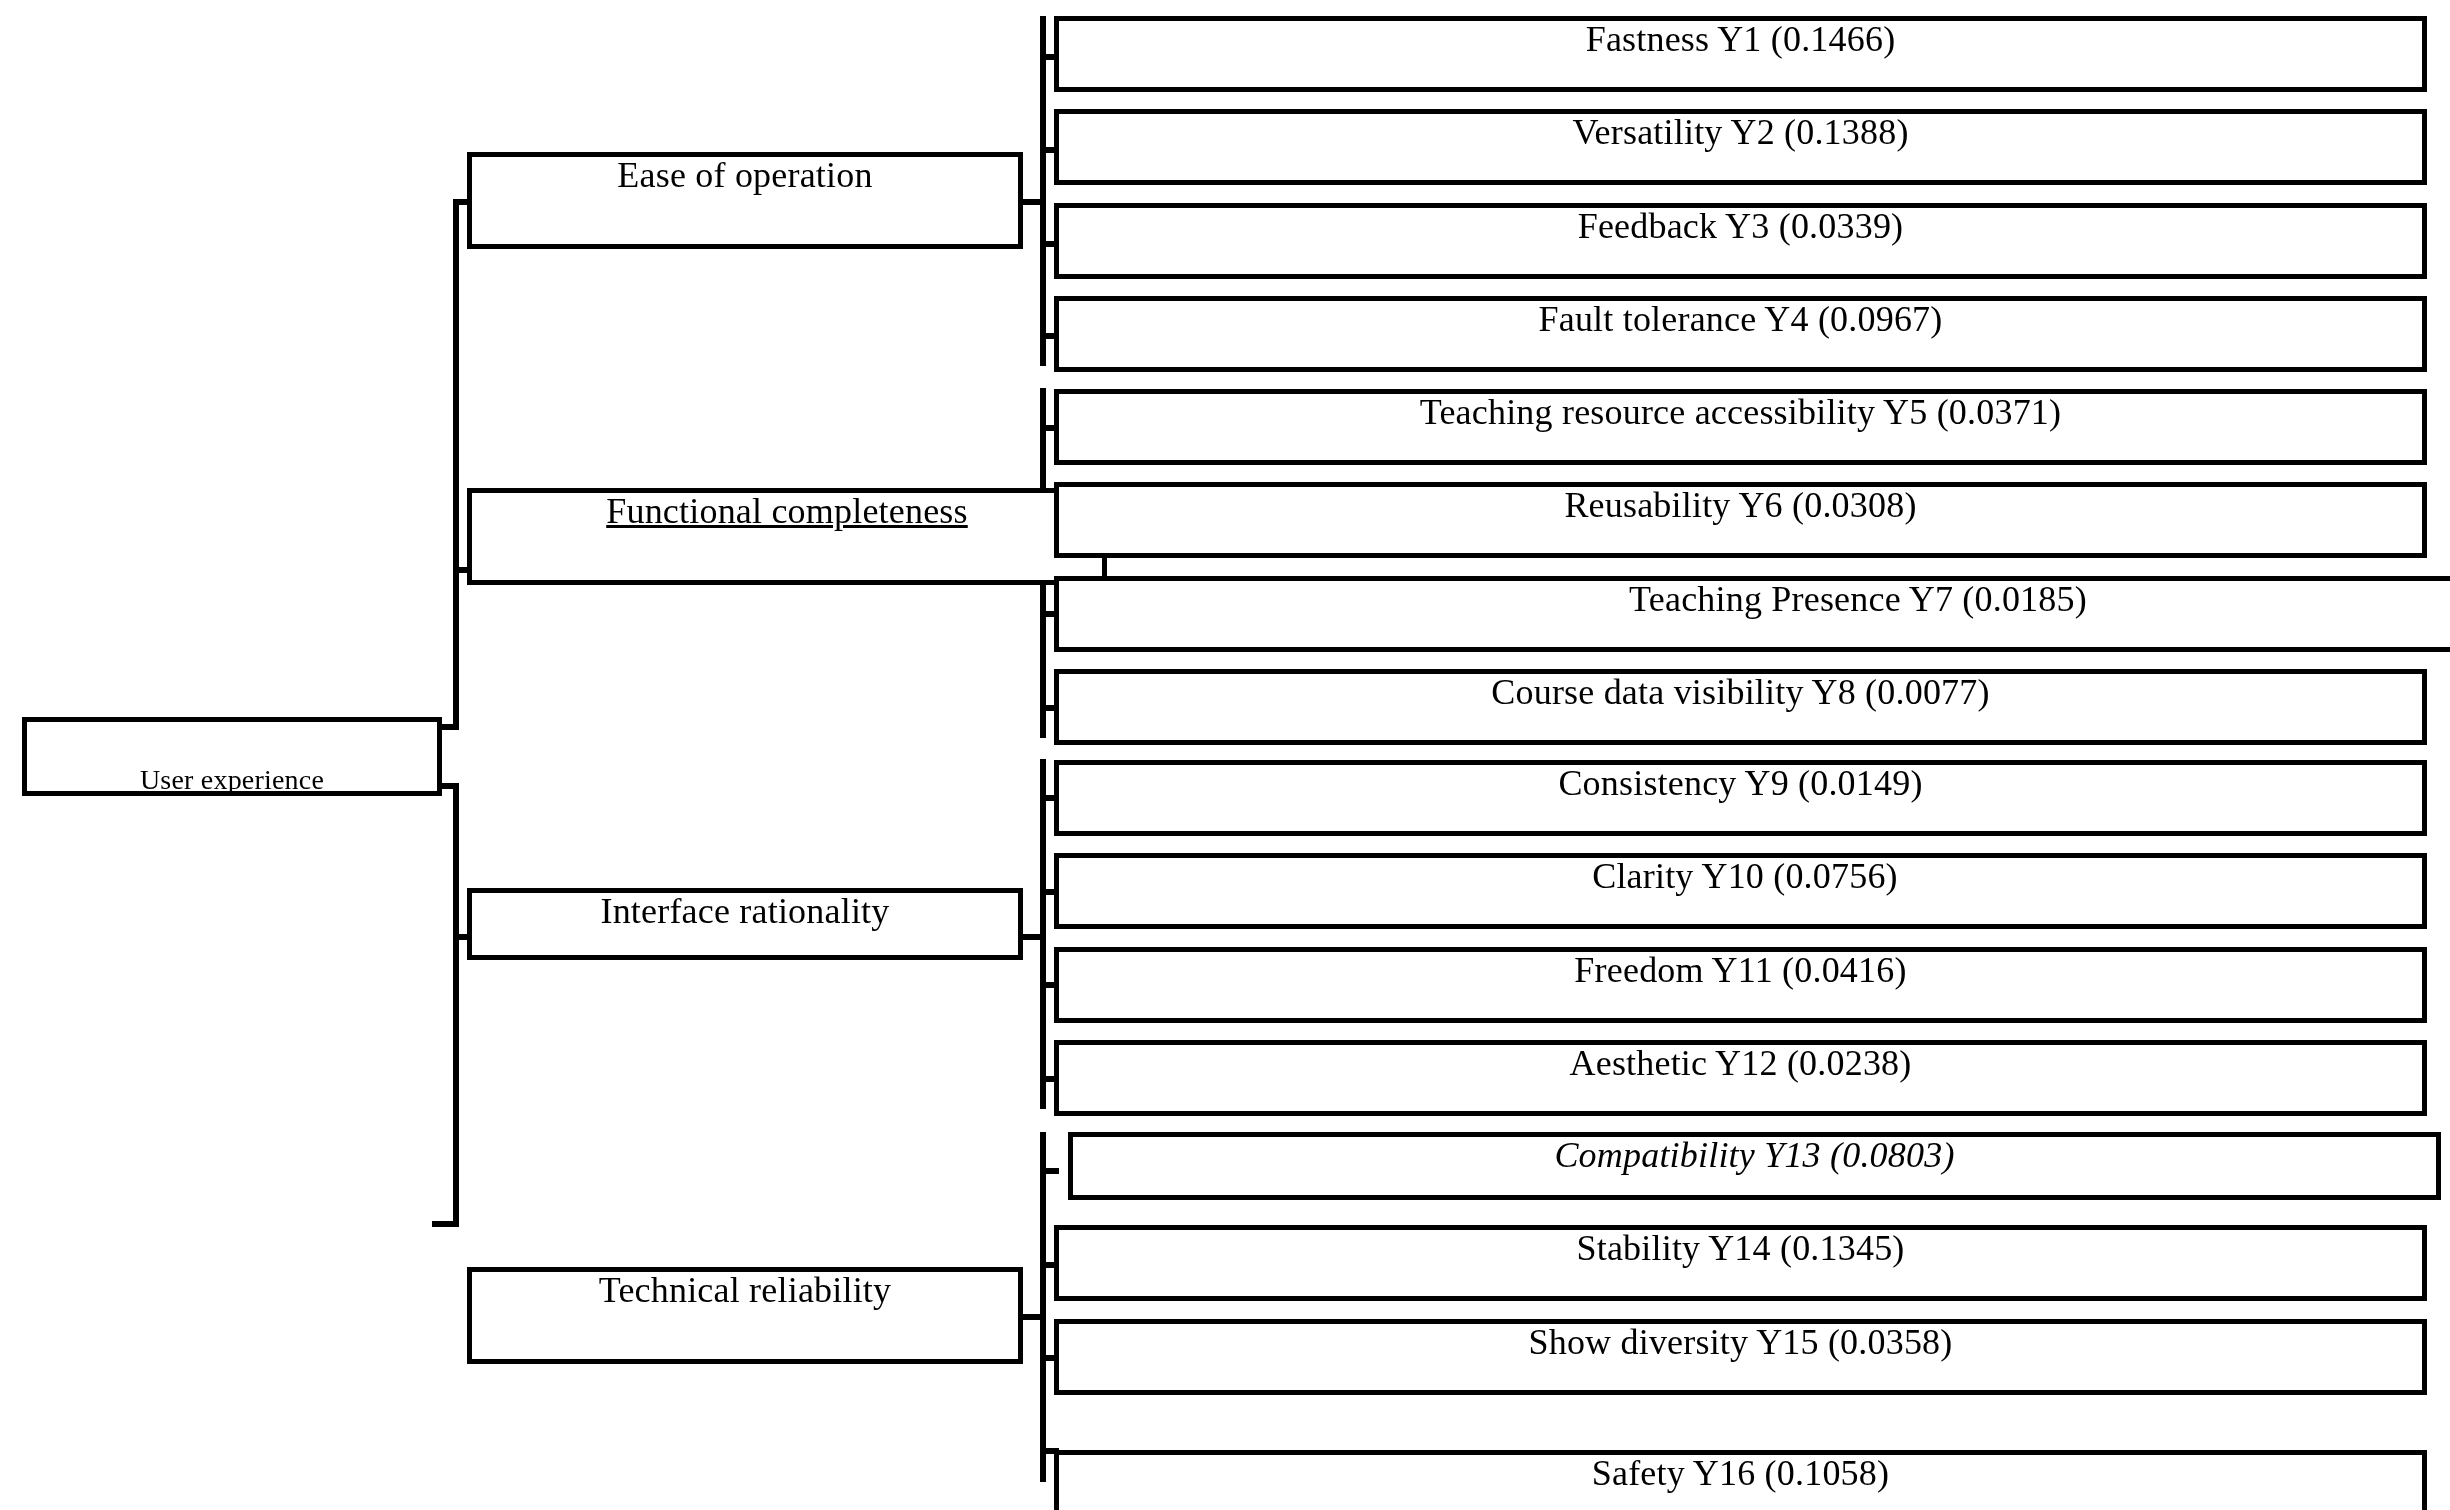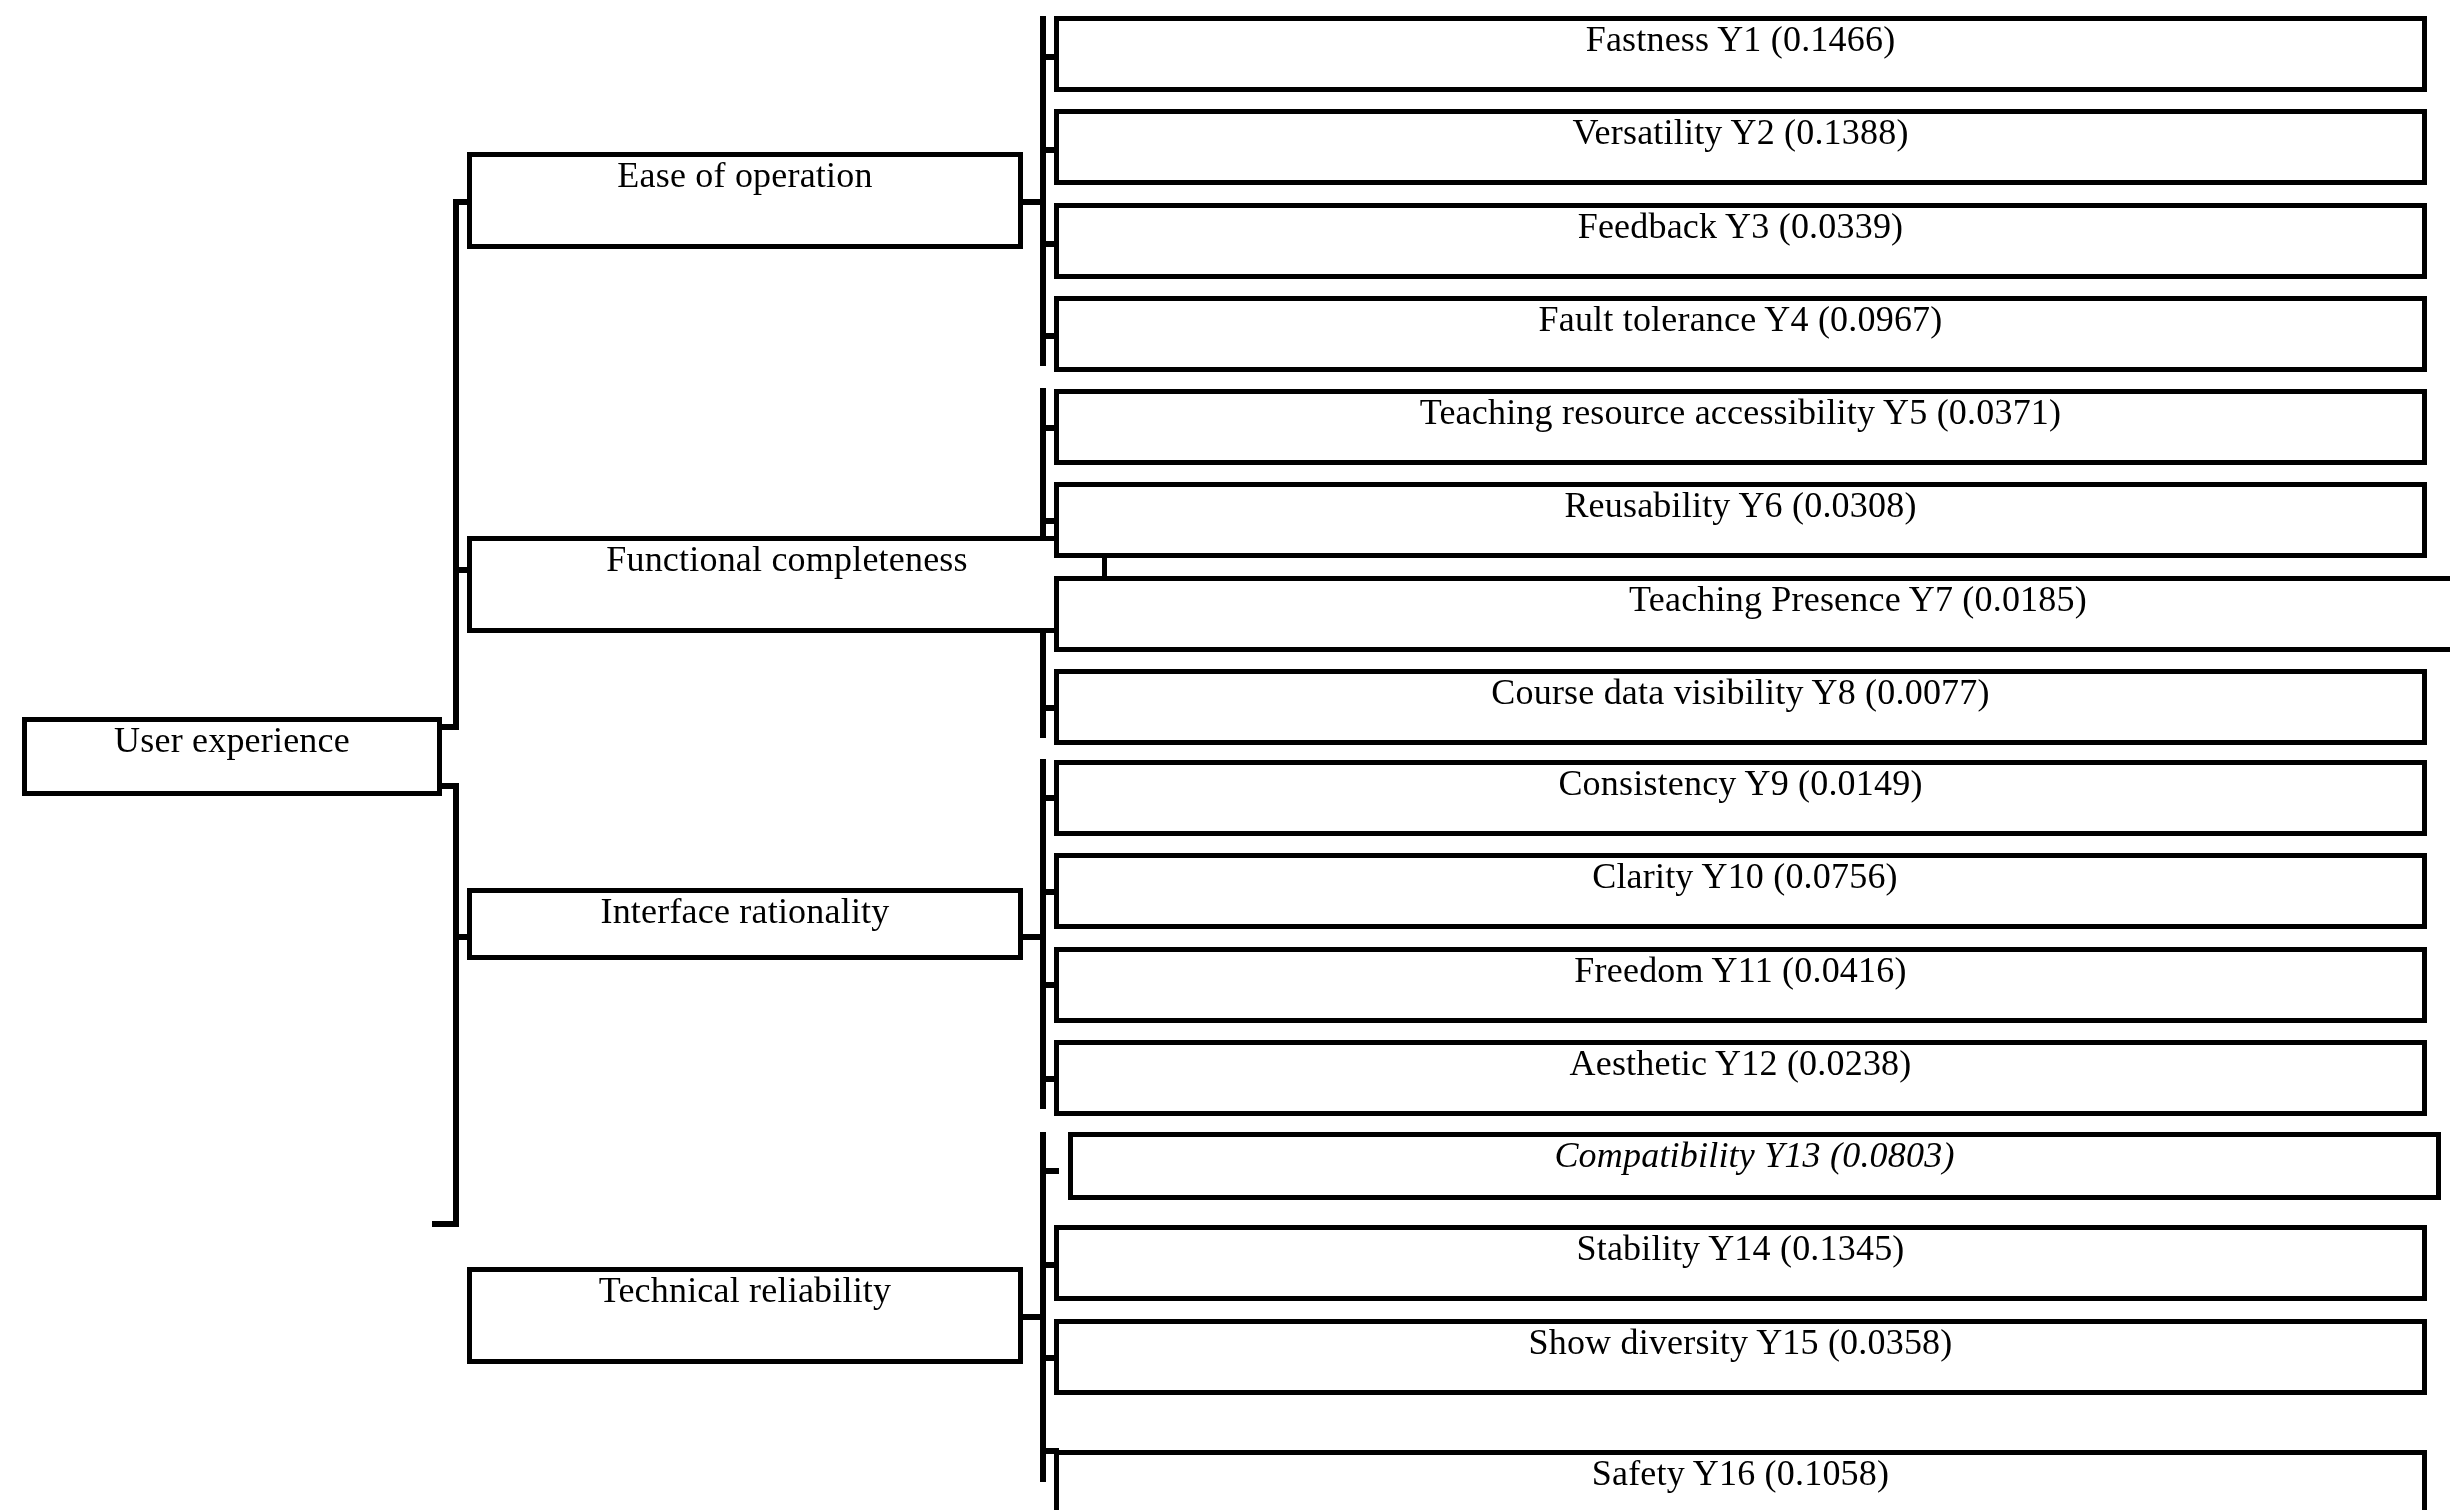--- a/index.html
+++ b/index.html
@@ -29,21 +29,21 @@
     justify-content: center;
     text-align: center;
     z-index: 5;
   }
   .node-label {
     display: block;
     line-height: 1.05;
     white-space: nowrap;
     letter-spacing: 0.2px;
   }
-  .root-box .node-label { font-size: 36px; }
+  .root-box .node-label { font-size: 28px; margin-top: 43px; }
   .mid-box .node-label  { font-size: 36px; }
   .leaf-box .node-label { font-size: 36px; }
 
   .connector {
     position: absolute;
     background: #000000;
     z-index: 1;
   }
   .conn-v { width: 6.4px; }
   .conn-h { height: 6.4px; }
@@ -94,21 +94,21 @@
   <div class="connector conn-h" style="left:1019px; top:1314px; width:24.5px;"></div>
 
   <div class="node-box root-box" style="left:22px; top:717px; width:420px; height:79px;">
     <span class="node-label">User experience</span>
   </div>
 
   <div class="node-box mid-box" style="left:467px; top:152px; width:556px; height:97px;">
     <span class="node-label">Ease of operation</span>
   </div>
 
-  <div class="node-box mid-box" style="left:467px; top:536px; width:640px; height:97px;">
+  <div class="node-box mid-box" style="left:467px; top:488px; width:640px; height:97px;text-decoration:underline;">
     <span class="node-label">Functional completeness</span>
   </div>
 
   <div class="node-box mid-box" style="left:467px; top:888px; width:556px; height:72px;">
     <span class="node-label">Interface rationality</span>
   </div>
 
   <div class="node-box mid-box" style="left:467px; top:1267px; width:556px; height:97px;">
     <span class="node-label">Technical reliability</span>
   </div>

